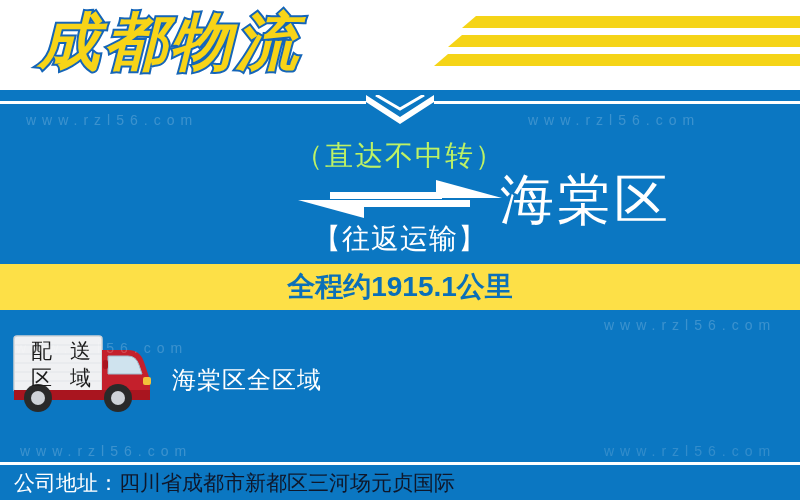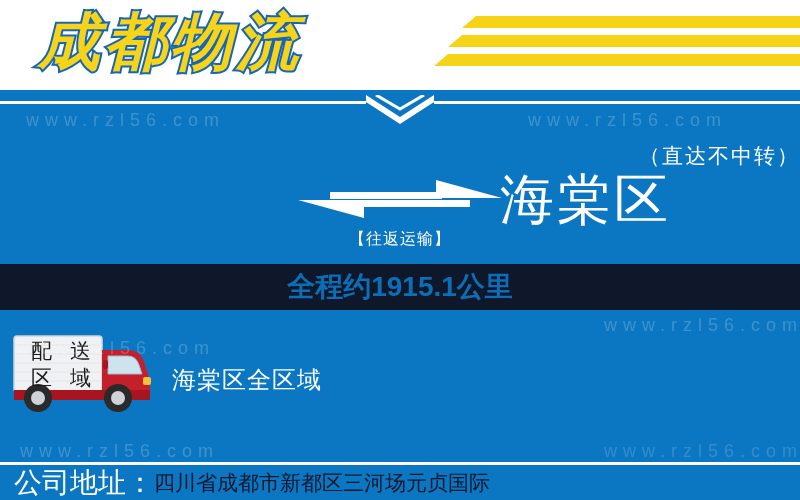--- a/index.html
+++ b/index.html
@@ -61,39 +61,39 @@
     font-size:54px;line-height:62px;color:#ffffff;
     letter-spacing:3px;white-space:nowrap;
   }
   .city-to{
     position:absolute;left:500px;top:168px;
     font-size:54px;line-height:62px;color:#ffffff;
     letter-spacing:3px;white-space:nowrap;
   }
   .direct-note{
     position:absolute;left:0;right:0;top:143px;
-    text-align:right;
-    font-size:21px;line-height:26px;color:#ffffff;
+    text-align:center;
+    font-size:28px;line-height:26px;color:#bef264;
     letter-spacing:2px;
   }
   .arrow-wrap{
     position:absolute;left:286px;top:178px;width:228px;height:44px;
   }
   .arrow-wrap svg{display:block;}
   .roundtrip-note{
     position:absolute;left:0;right:0;top:226px;
     text-align:center;
-    font-size:16px;line-height:25px;color:#ffffff;
+    font-size:28px;line-height:25px;color:#ffffff;
     letter-spacing:1px;
   }
 
   
   .yellow-band{
     position:absolute;left:0;top:264px;width:800px;height:46px;
-    background:#0f172a;
+    background:#fde047;
   }
   .band-inner{
     position:absolute;left:0;right:0;top:0;height:46px;
     display:flex;align-items:center;justify-content:center;
     gap:34px;
     font-size:28px;font-weight:bold;color:#0b6fb8;
     letter-spacing:0px;white-space:nowrap;
   }
 
   
@@ -119,30 +119,30 @@
     position:absolute;left:0;top:462px;width:800px;height:3px;background:#ffffff;
   }
   .footer{
     position:absolute;left:0;top:465px;width:800px;height:35px;
     background:#0b77c2;
     display:flex;align-items:center;
     padding-left:14px;box-sizing:border-box;
     white-space:nowrap;
   }
   .footer-label{
-    font-size:28px;line-height:26px;color:#ffffff;letter-spacing:0px;
+    font-size:21px;line-height:26px;color:#ffffff;letter-spacing:0px;
   }
   .footer-addr{
     font-size:21px;line-height:26px;color:#0f172a;letter-spacing:0px;
   }
 
   
   .wm{
     position:absolute;
-    font-size:18px;line-height:20px;
+    font-size:14px;line-height:20px;
     letter-spacing:6px;
     color:rgba(255,255,255,0.20);
     white-space:nowrap;
     pointer-events:none;
   }
   .wm-a{left:26px; top:110px;}
   .wm-b{left:528px;top:110px;}
   .wm-c{left:604px;top:315px;}
   .wm-d{left:16px; top:338px;}
   .wm-e{left:20px; top:441px;}

